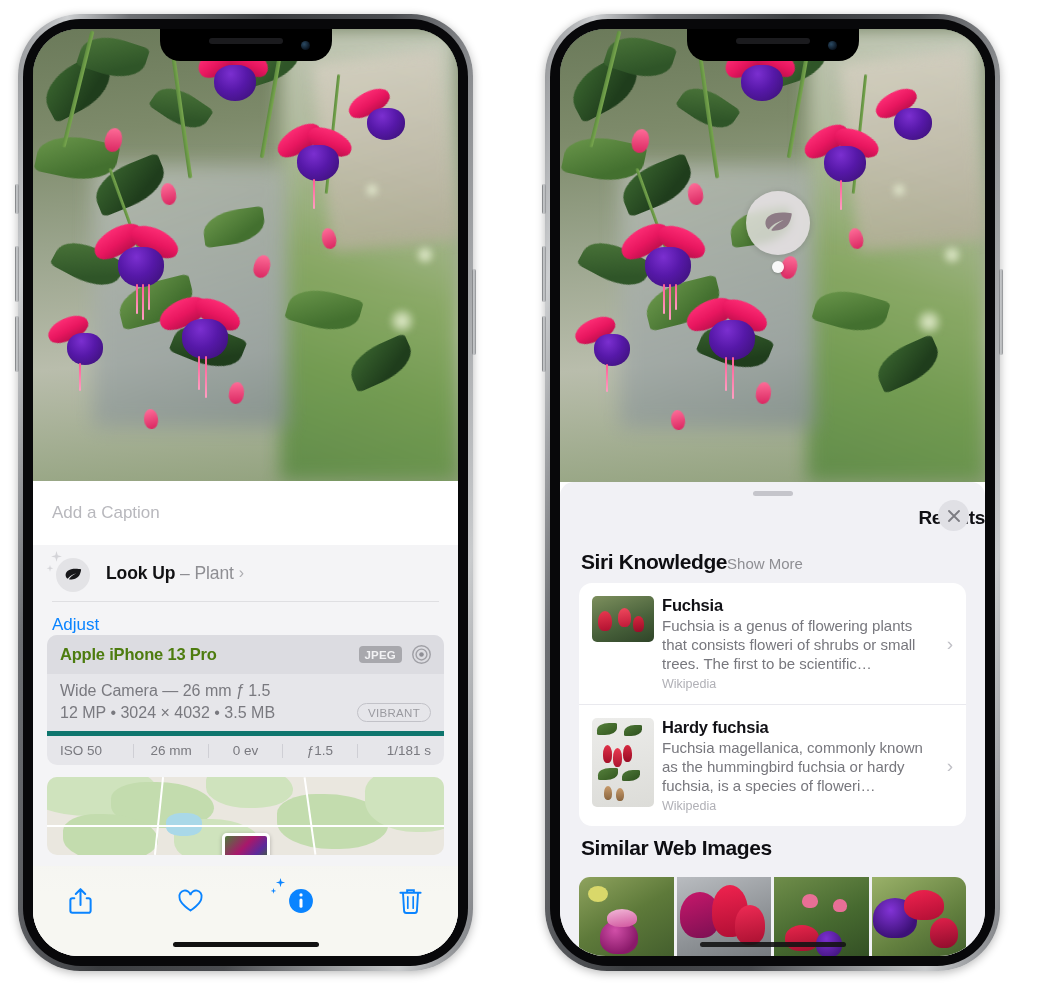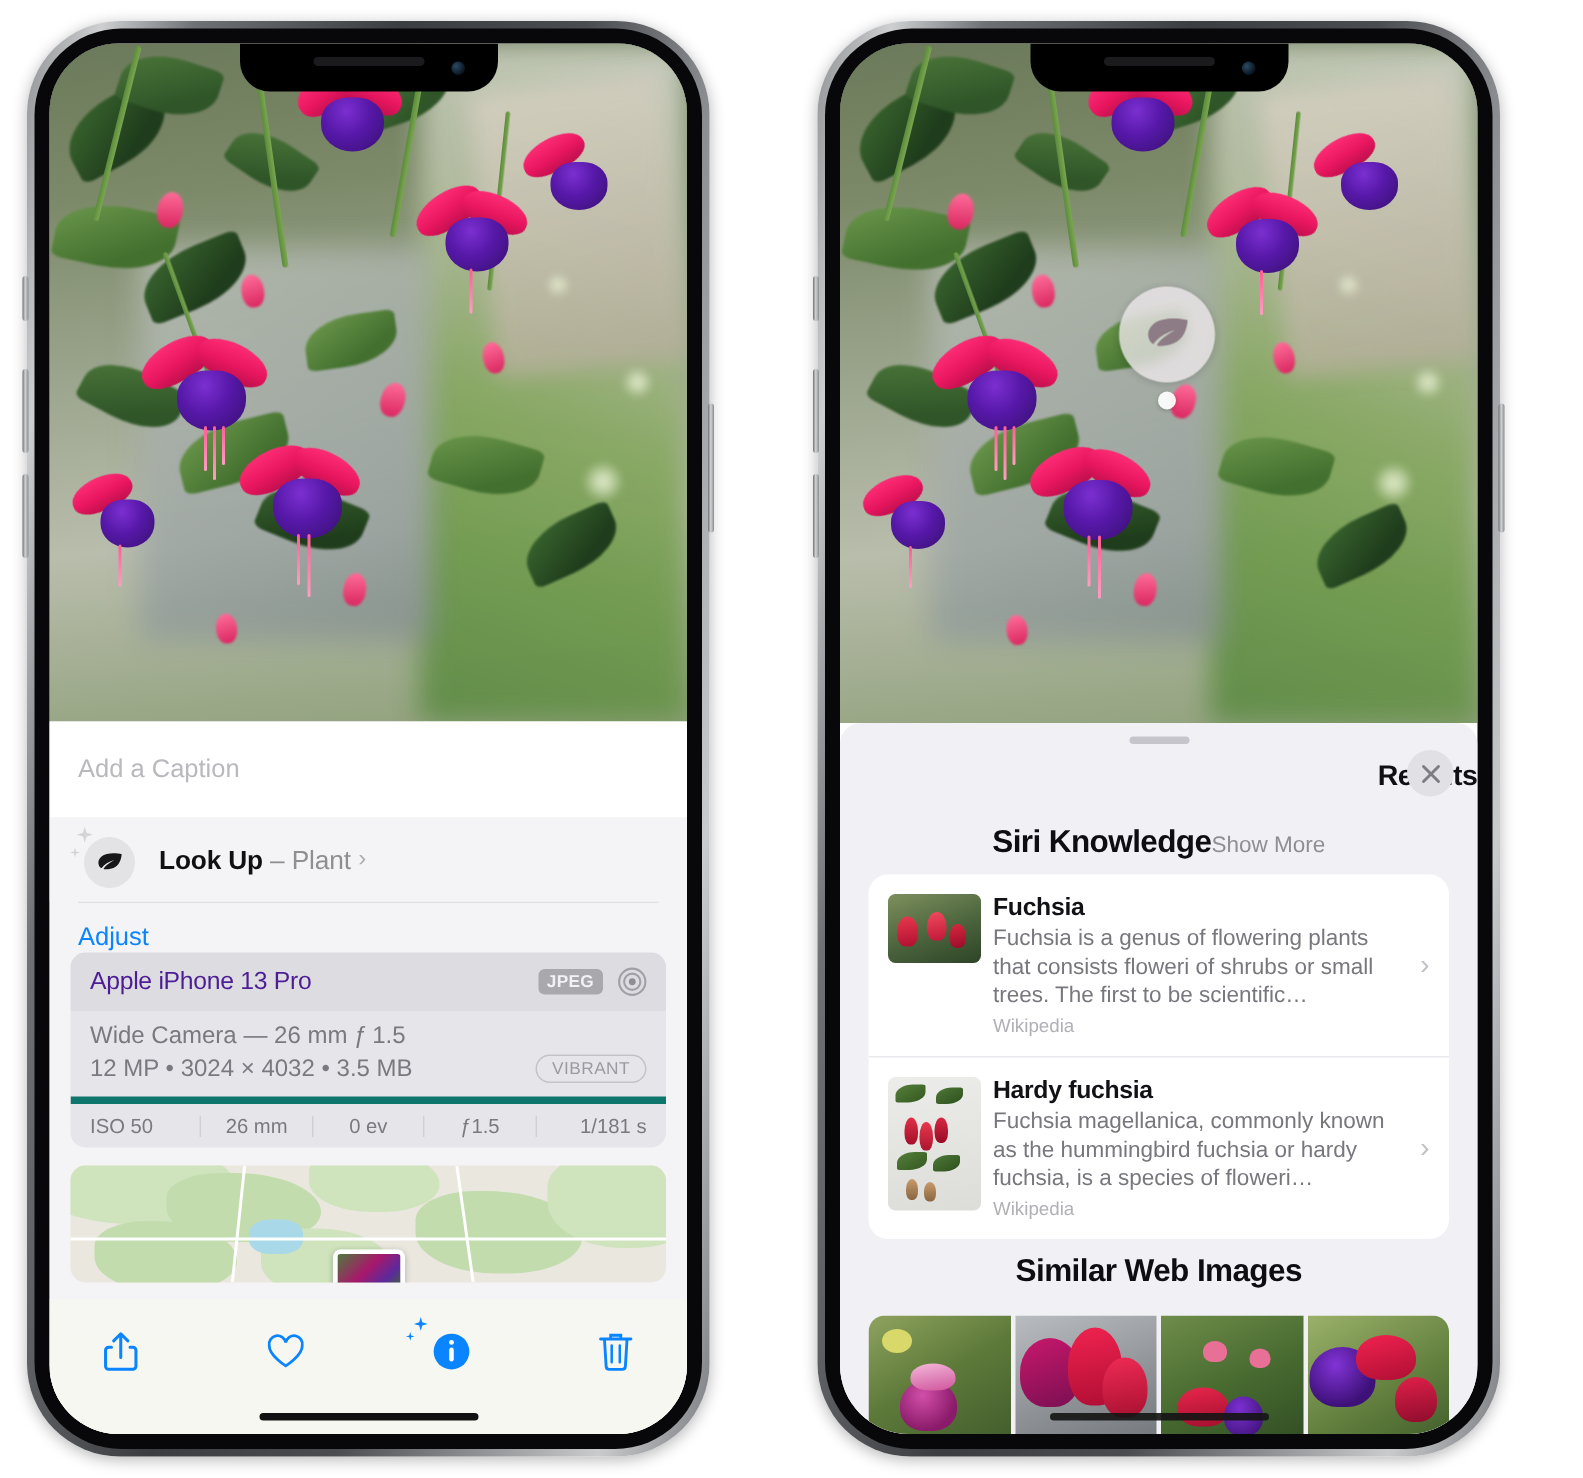--- a/index.html
+++ b/index.html
@@ -185,21 +185,21 @@
   .filename { font-size: 16px; color: #8e8e93; }
 
   .meta-card {
     margin: 0 14px; border-radius: 10px; overflow: hidden;
     background: #e6e6ea;
   }
   .meta-head {
     display: flex; align-items: center; justify-content: space-between;
     padding: 9px 12px 9px 13px; background: #dcdce1;
   }
-  .meta-device { font-size: 16.5px; font-weight: 400; color: #4c1d95; letter-spacing: -.2px; }
+  .meta-device { font-size: 16.5px; font-weight: 700; color: #4d7c0f; letter-spacing: -.2px; }
   .meta-head-right { display: flex; align-items: center; gap: 9px; }
   .pill-jpeg {
     font-size: 11.5px; font-weight: 700; color: #f2f2f4;
     background: #a8a8ad; border-radius: 4px; padding: 2.5px 6px; letter-spacing: .2px;
   }
   .lens-icon { width: 21px; height: 21px; }
   .meta-body { padding: 8px 13px 9px 13px; }
   .meta-lens { font-size: 16px; color: #79797f; margin-bottom: 3px; }
   .meta-row2 { display: flex; align-items: center; justify-content: space-between; }
   .meta-size { font-size: 16px; color: #79797f; }
@@ -269,21 +269,21 @@
   }
   .results-title { font-size: 19px; font-weight: 700; color: #101014; letter-spacing: -.3px; }
   .close-btn {
     position: absolute; right: 16px; top: 4px;
     width: 31px; height: 31px; border-radius: 50%;
     background: #e0e0e5; display: flex; align-items: center; justify-content: center;
   }
   .close-btn svg { width: 14px; height: 14px; }
 
   .section-head {
-    display: flex; align-items: baseline; justify-content: center;
+    display: flex; align-items: baseline; justify-content: flex-start;
     padding: 10px 21px 9px 21px;
   }
   .section-title { font-size: 21px; font-weight: 700; color: #0e0e12; letter-spacing: -.4px; }
   .show-more { font-size: 15px; color: #8e8e93; }
 
   .know-card {
     margin: 0 19px; background: #fff; border-radius: 13px; overflow: hidden;
   }
   .know-item { display: flex; align-items: flex-start; padding: 13px 12px 13px 13px; gap: 8px; position: relative; }
   .know-item + .know-item { border-top: 1px solid #e9e9ee; }

